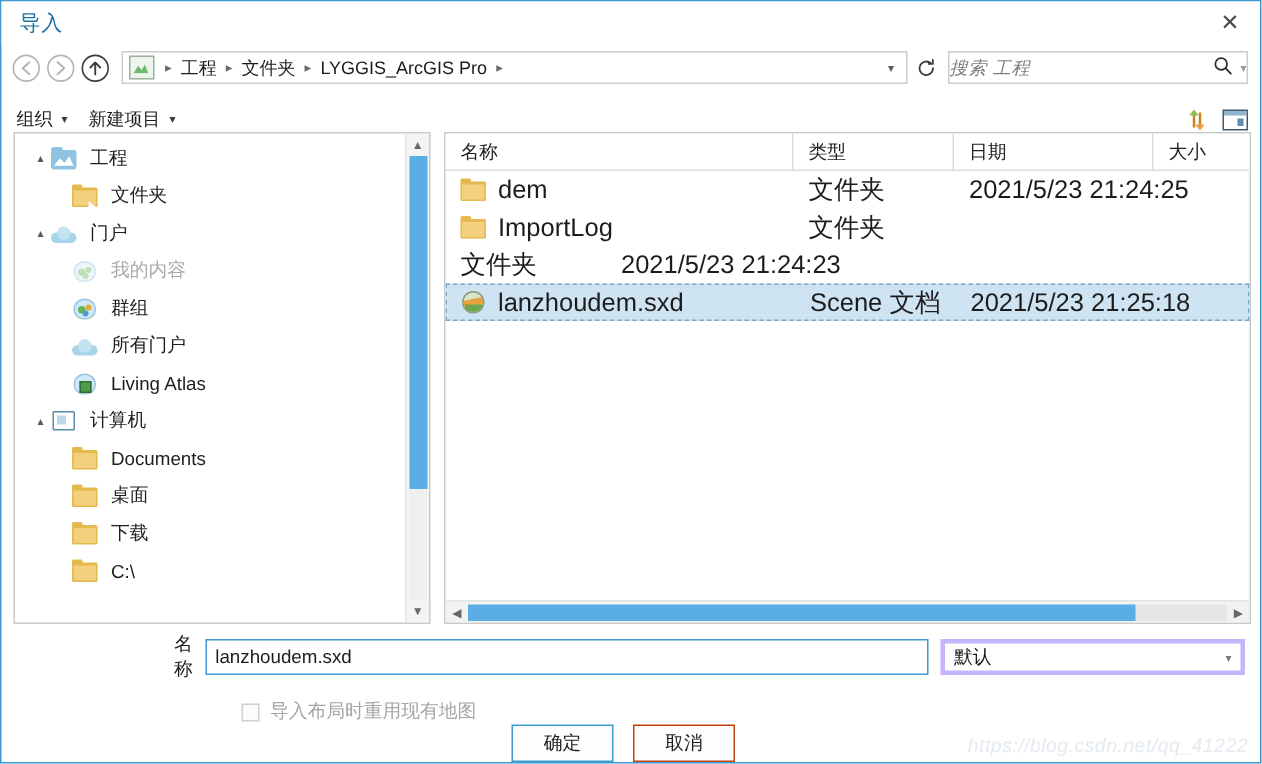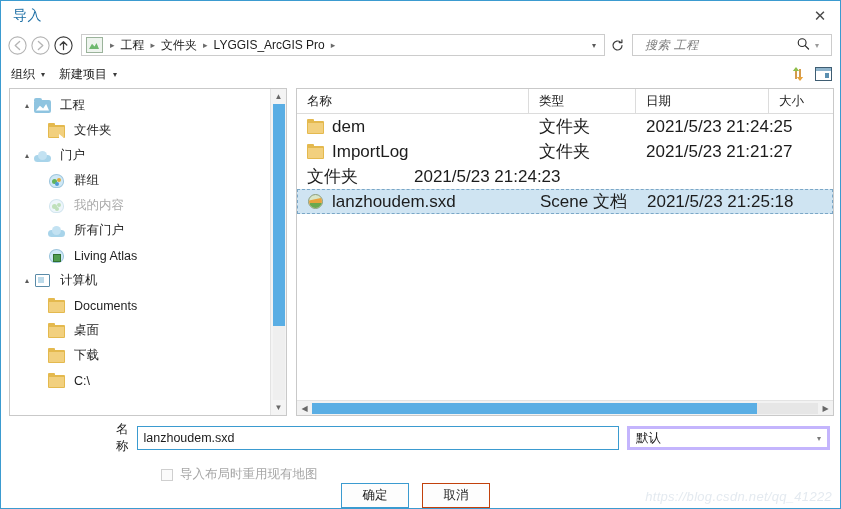--- a/index.html
+++ b/index.html
@@ -74,32 +74,32 @@
     margin-left:auto;color:#5a5a5a;font-size:8px;padding:0 6px;flex:0 0 auto;
   }
   .refresh-btn{
     width:22px;height:22px;flex:0 0 auto;margin-left:1px;
     display:flex;align-items:center;justify-content:center;
     color:#3a3a3a;font-size:13px;
   }
   .searchbox{
     flex:0 0 200px;height:22px;margin-left:4px;
     border:1px solid #cccccc;background:#fff;
-    display:flex;align-items:center;box-sizing:border-box;padding:0 12px;
+    display:flex;align-items:center;box-sizing:border-box;padding:0 0;
   }
   .searchbox .ph{
     flex:1 1 auto;font-style:italic;color:#7d7d7d;font-size:12px;
     letter-spacing:.5px;white-space:nowrap;overflow:hidden;
   }
   .search-ico{color:#2b2b2b;font-size:12px;transform:rotate(-45deg);}
   .search-caret{color:#9a9a9a;font-size:8px;margin-left:4px;}
 
   
   .toolbar{
-    height:28px;flex:0 0 28px;display:flex;align-items:center;
+    height:28px;flex:0 0 28px;display:flex;align-items:flex-end;
     padding:0 8px 0 10px;box-sizing:border-box;
   }
   .tbitem{display:flex;align-items:center;margin-right:14px;}
   .tbitem .lbl{font-size:12px;color:#1c1c1c;}
   .tbitem .car{font-size:8px;color:#3a3a3a;margin-left:6px;}
   .tb-right{margin-left:auto;display:flex;align-items:center;gap:10px;}
   .sort-ico{width:14px;height:16px;position:relative;}
   .view-ico{width:17px;height:14px;border:1.3px solid #3f5d72;box-sizing:border-box;position:relative;background:#fff;}
   .view-ico::before{content:"";position:absolute;left:0;top:0;right:0;height:3px;background:#8fb4cc;}
   .view-ico::after{content:"";position:absolute;right:2px;top:5px;width:4px;bottom:2px;background:#5b8fb0;}
@@ -362,39 +362,39 @@
             <span class="tarrow">▴</span>
             <span class="ticon">
               <span class="ic-cloud"></span>
             </span>
             <span class="tlabel">门户</span>
           </div>
           <div class="tnode">
             <span class="tarrow empty"></span>
             <span class="tindent"></span>
             <span class="ticon">
+              <span class="ic-grp dim2">
+                <i class="d1"></i>
+                <i class="d2"></i>
+                <i class="d3"></i>
+              </span>
+            </span>
+            <span class="tlabel dim">我的内容</span>
+          </div>
+          <div class="tnode">
+            <span class="tarrow empty"></span>
+            <span class="tindent"></span>
+            <span class="ticon">
               <span class="ic-grp">
                 <i class="d1"></i>
                 <i class="d2"></i>
                 <i class="d3"></i>
               </span>
             </span>
             <span class="tlabel">群组</span>
-          </div>
-          <div class="tnode">
-            <span class="tarrow empty"></span>
-            <span class="tindent"></span>
-            <span class="ticon">
-              <span class="ic-grp dim2">
-                <i class="d1"></i>
-                <i class="d2"></i>
-                <i class="d3"></i>
-              </span>
-            </span>
-            <span class="tlabel dim">我的内容</span>
           </div>
           <div class="tnode">
             <span class="tarrow empty"></span>
             <span class="tindent"></span>
             <span class="ticon">
               <span class="ic-cloud"></span>
             </span>
             <span class="tlabel">所有门户</span>
           </div>
           <div class="tnode">
@@ -478,21 +478,20 @@
             <div class="cs"><span class="cell-txt"></span></div>
           </div>
           <div class="lrow">
             <div class="cn">
               <span class="ficon">
                 <span class="ic-folder"></span>
               </span>
               <span class="cell-txt">ImportLog</span>
             </div>
             <div class="ct"><span class="cell-txt">文件夹</span></div>
-            <div class="cd"><span class="cell-txt">2021/5/23 21:21:27</span></div>
             <div class="cs"><span class="cell-txt"></span></div>
           </div>
           <div class="lrow">
             <div class="ct"><span class="cell-txt">文件夹</span></div>
             <div class="cd"><span class="cell-txt">2021/5/23 21:24:23</span></div>
             <div class="cs"><span class="cell-txt"></span></div>
           </div>
           <div class="lrow selected">
             <div class="cn">
               <span class="ficon">

